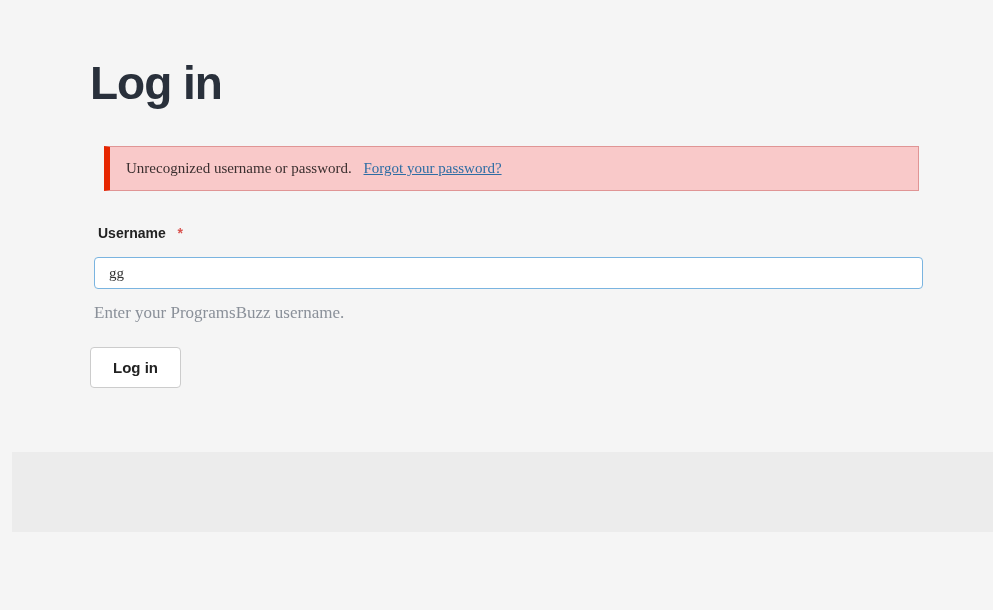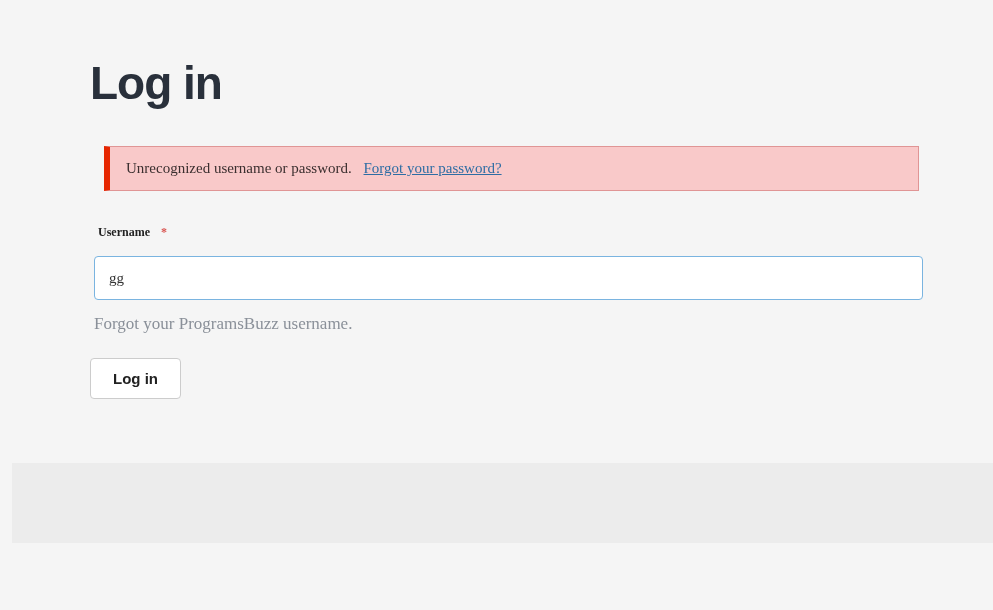--- a/index.html
+++ b/index.html
@@ -39,33 +39,33 @@
   .alert a {
     color: #2e6da4;
     text-decoration: underline;
     text-align: right;
   }
   .form-group {
     margin-bottom: 18px;
   }
   .form-label {
     display: block;
-    font-family: Liberation Serif, serif;
-    font-size: 12px;
+    font-family: Liberation Sans, sans-serif;
+    font-size: 14px;
     font-weight: 700;
     color: #222;
     margin-bottom: 12px;
   }
   .required-mark {
     color: #d9534f;
     font-weight: 700;
   }
   .form-input {
     width: 100%;
-    height: 44px;
+    height: 32px;
     border: 1px solid #d0d5db;
     border-radius: 4px;
     padding: 6px 14px;
     font-size: 15px;
     font-family: Georgia, 'Times New Roman', serif;
     color: #333;
     background: #fff;
   }
   .form-input.active {
     border-color: #7ab4e0;
@@ -102,20 +102,20 @@
   <div class="alert">
     <span>Unrecognized username or password. </span><a href="#">Forgot your password?</a>
   </div>
 
   <div class="form-group">
     <label class="form-label">
       <span>Username</span>
       <span class="required-mark">*</span>
     </label>
     <input type="text" class="form-input active" value="gg" style="">
-    <div class="form-help">Forgot your ProgramsBuzz username.</div>
+    <div class="form-help">Enter your ProgramsBuzz username.</div>
   </div>
 
 
   <button class="btn-submit">Log in</button>
 </div>
 
 <div class="footer-area"></div>
 
 </body></html>

